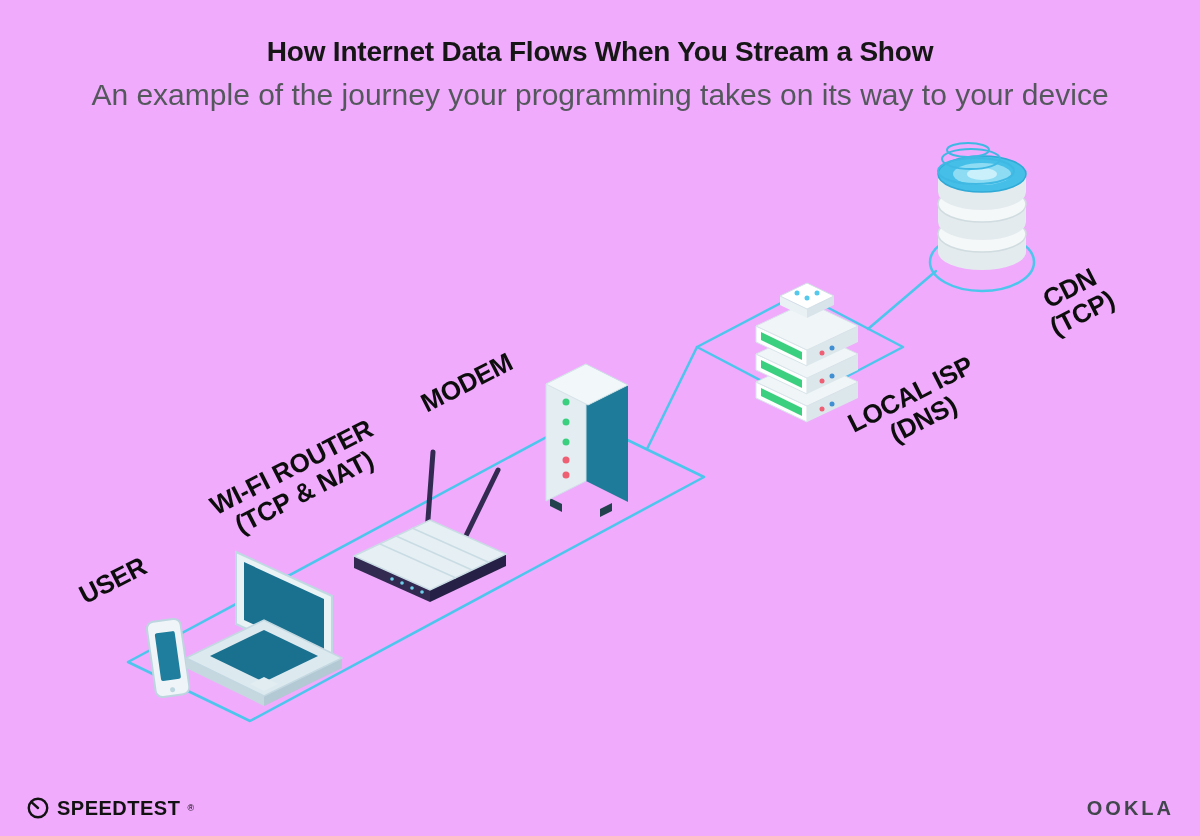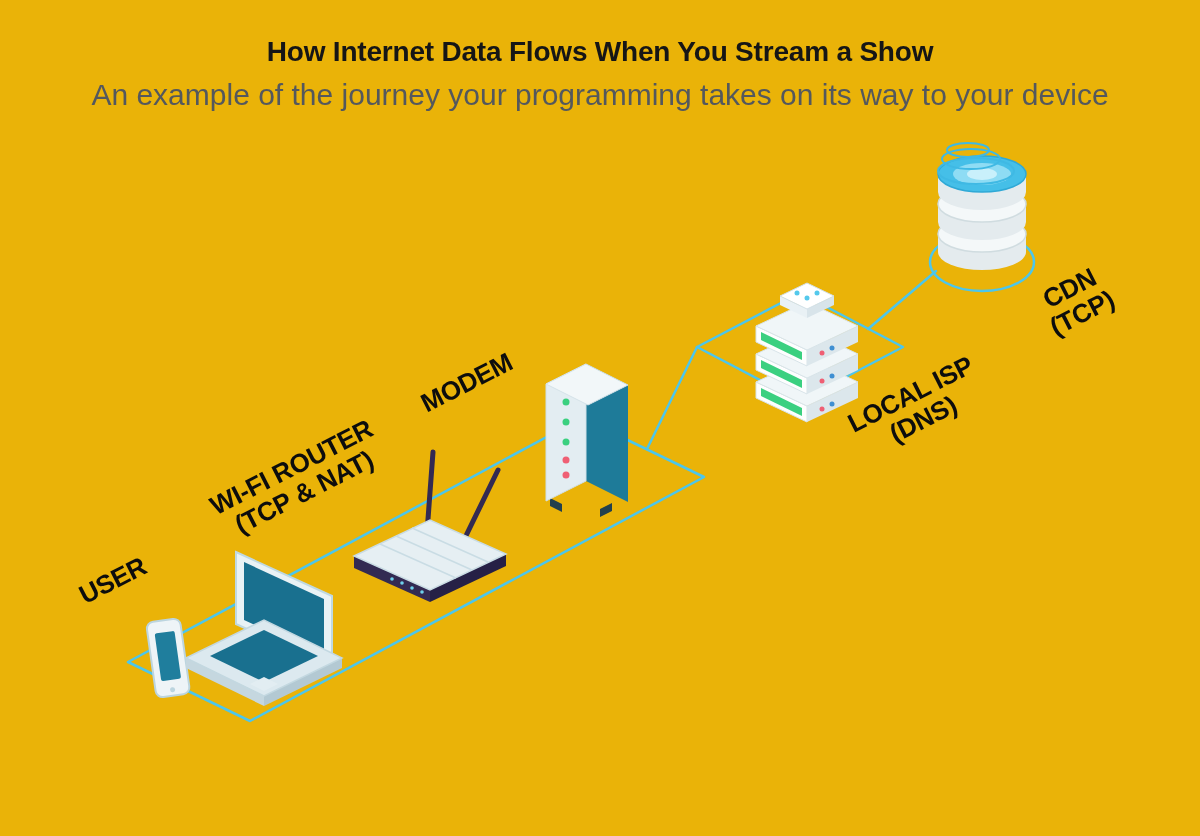--- a/index.html
+++ b/index.html
@@ -1,17 +1,17 @@
 <!DOCTYPE html>
 <html><head>
 <meta charset="utf-8">
 <style>
   html,body { margin:0; padding:0; background:#ffffff; }
   .page {
-    position:relative; width:1200px; height:836px; background:#eab308;
+    position:relative; width:1200px; height:836px; background:#f0abfc;
     overflow:hidden; font-family:"Liberation Sans", sans-serif;
   }
   .header { position:absolute; top:36px; left:0; right:0; text-align:center; }
   .header h1 {
     margin:0 0 10px 0; font-size:28px; font-weight:700; color:#161616; letter-spacing:-0.2px;
   }
   .header p {
     margin:0; font-size:30px; font-weight:400; color:#54585d; letter-spacing:0;
   }
   .diagram { position:absolute; inset:0; }
@@ -184,14 +184,25 @@
     <div class="node-label" style="left:917px; top:407px;">
       <div>LOCAL ISP</div>
       <div>(DNS)</div>
     </div>
     <div class="node-label" style="left:1076px; top:301px;">
       <div>CDN</div>
       <div>(TCP)</div>
     </div>
   </div>
 
+  <div class="footer">
+    <div class="speedtest">
+      <svg width="24" height="24" viewBox="0 0 26 26">
+        <circle cx="13" cy="13" r="10" fill="none" stroke="#121212" stroke-width="2.6"></circle>
+        <line x1="13" y1="13" x2="6.2" y2="6.8" stroke="#121212" stroke-width="2.6" stroke-linecap="round"></line>
+      </svg>
+      <span class="wordmark">SPEEDTEST</span>
+        <sup>®</sup>
+    </div>
+    <div class="ookla">OOKLA</div>
+  </div>
 
 </div>
 
 </body></html>

